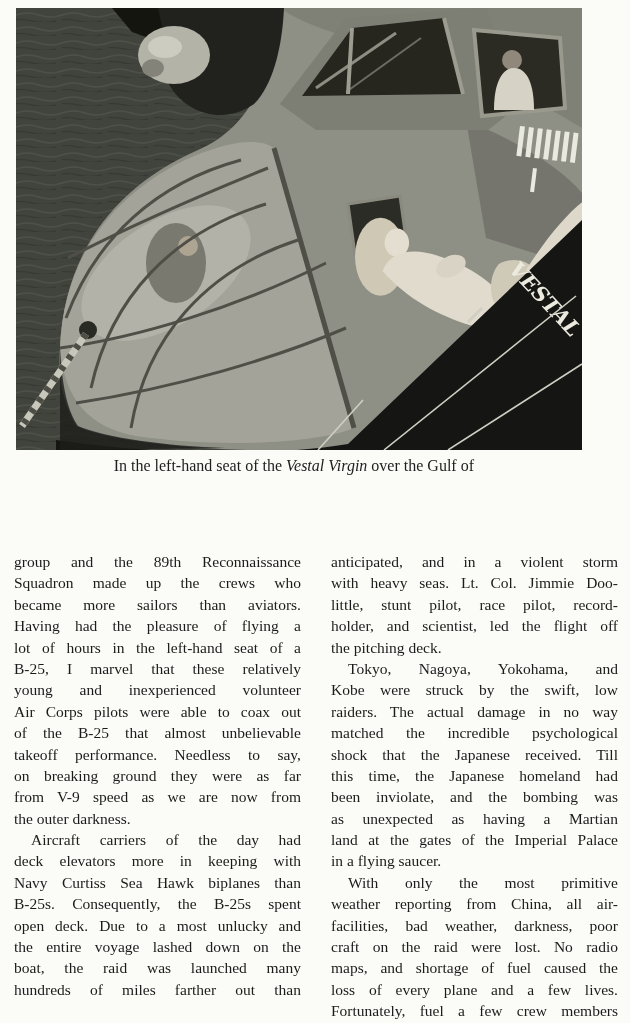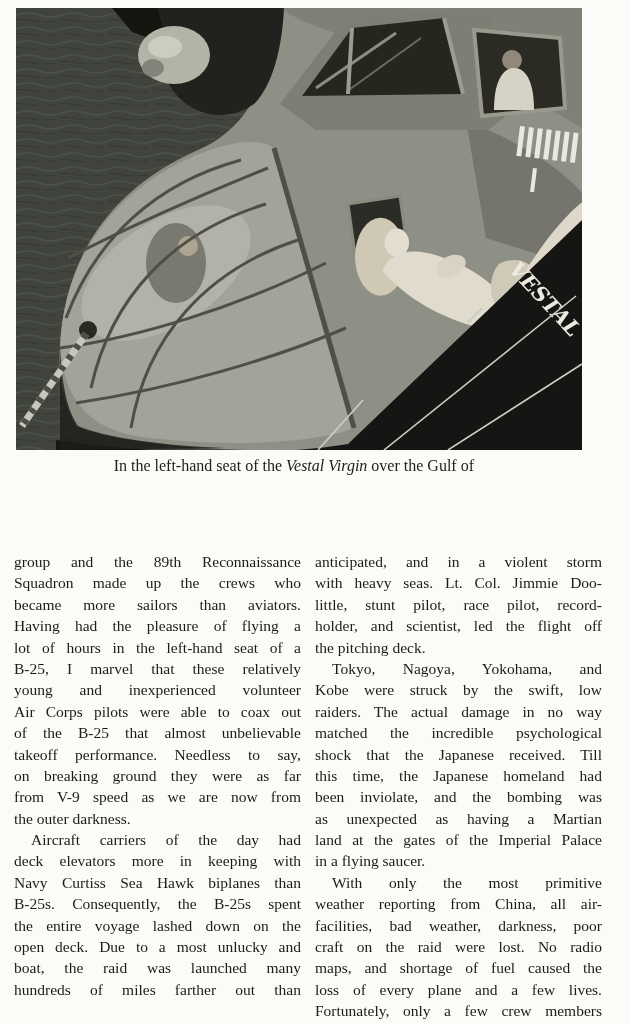--- a/index.html
+++ b/index.html
@@ -16,21 +16,21 @@
   }
   .photo-frame svg{display:block;width:566px;height:442px;}
   .caption{
     position:absolute;left:14px;top:455px;width:460px;
     font-size:16px;line-height:22.5px;color:#1e1e1e;
   }
   .caption .cap-line{white-space:nowrap;text-align:right;}
   .caption .ital{font-style:italic;}
   .cols{
     position:absolute;left:14px;top:551px;width:604px;
-    display:flex;gap:14px;
+    display:flex;gap:30px;
   }
   .col{
     width:287px;
     font-size:15.5px;
     line-height:21.4px;
     color:#1b1b1b;
   }
   .tline{
     text-align:justify;
     text-align-last:justify;
@@ -161,22 +161,22 @@
         <div class="tline">Air Corps pilots were able to coax out</div>
         <div class="tline">of the B-25 that almost unbelievable</div>
         <div class="tline">takeoff performance. Needless to say,</div>
         <div class="tline">on breaking ground they were as far</div>
         <div class="tline">from V-9 speed as we are now from</div>
         <div class="tline end">the outer darkness.</div>
         <div class="tline indent">Aircraft carriers of the day had</div>
         <div class="tline">deck elevators more in keeping with</div>
         <div class="tline">Navy Curtiss Sea Hawk biplanes than</div>
         <div class="tline">B-25s. Consequently, the B-25s spent</div>
+        <div class="tline">open deck. Due to a most unlucky and</div>
         <div class="tline">the entire voyage lashed down on the</div>
-        <div class="tline">open deck. Due to a most unlucky and</div>
         <div class="tline">boat, the raid was launched many</div>
         <div class="tline">hundreds of miles farther out than</div>
       </div>
     <div class="col" id="col-right">
         <div class="tline">anticipated, and in a violent storm</div>
         <div class="tline">with heavy seas. Lt. Col. Jimmie Doo-</div>
         <div class="tline">little, stunt pilot, race pilot, record-</div>
         <div class="tline">holder, and scientist, led the flight off</div>
         <div class="tline end">the pitching deck.</div>
         <div class="tline indent">Tokyo, Nagoya, Yokohama, and</div>
@@ -188,17 +188,17 @@
         <div class="tline">been inviolate, and the bombing was</div>
         <div class="tline">as unexpected as having a Martian</div>
         <div class="tline">land at the gates of the Imperial Palace</div>
         <div class="tline end">in a flying saucer.</div>
         <div class="tline indent">With only the most primitive</div>
         <div class="tline">weather reporting from China, all air-</div>
         <div class="tline">facilities, bad weather, darkness, poor</div>
         <div class="tline">craft on the raid were lost. No radio</div>
         <div class="tline">maps, and shortage of fuel caused the</div>
         <div class="tline">loss of every plane and a few lives.</div>
-        <div class="tline">Fortunately, only a few crew members</div>
+        <div class="tline">Fortunately, fuel a few crew members</div>
       </div>
   </div>
 
 </div>
 
 </body></html>

